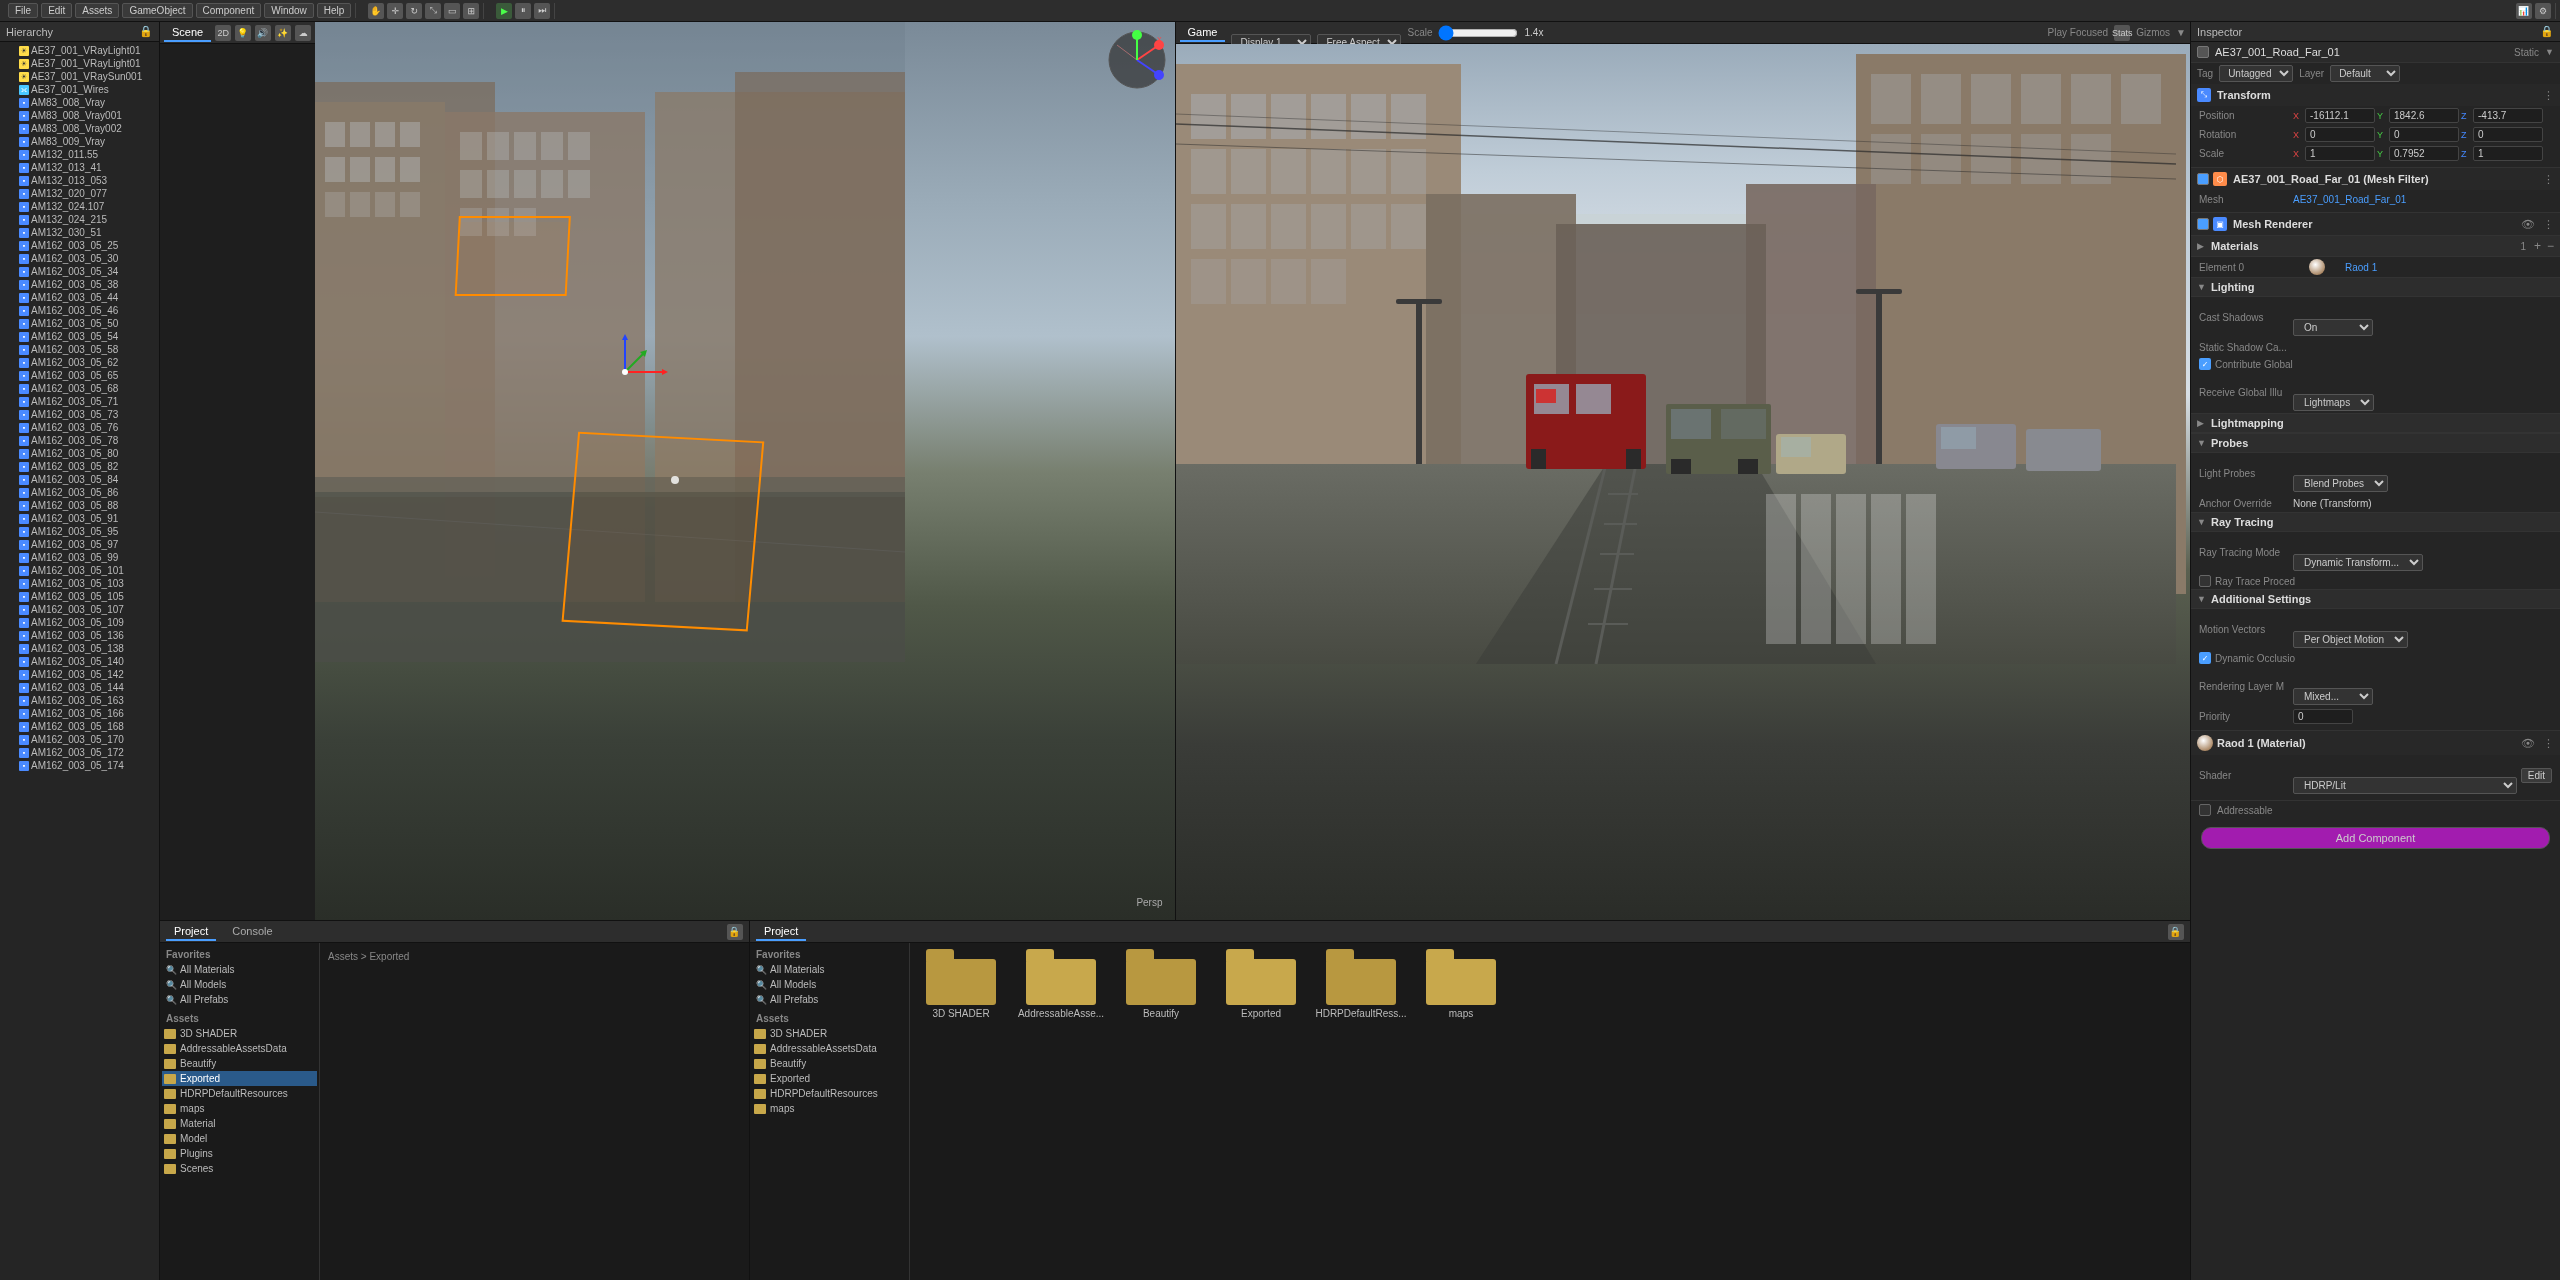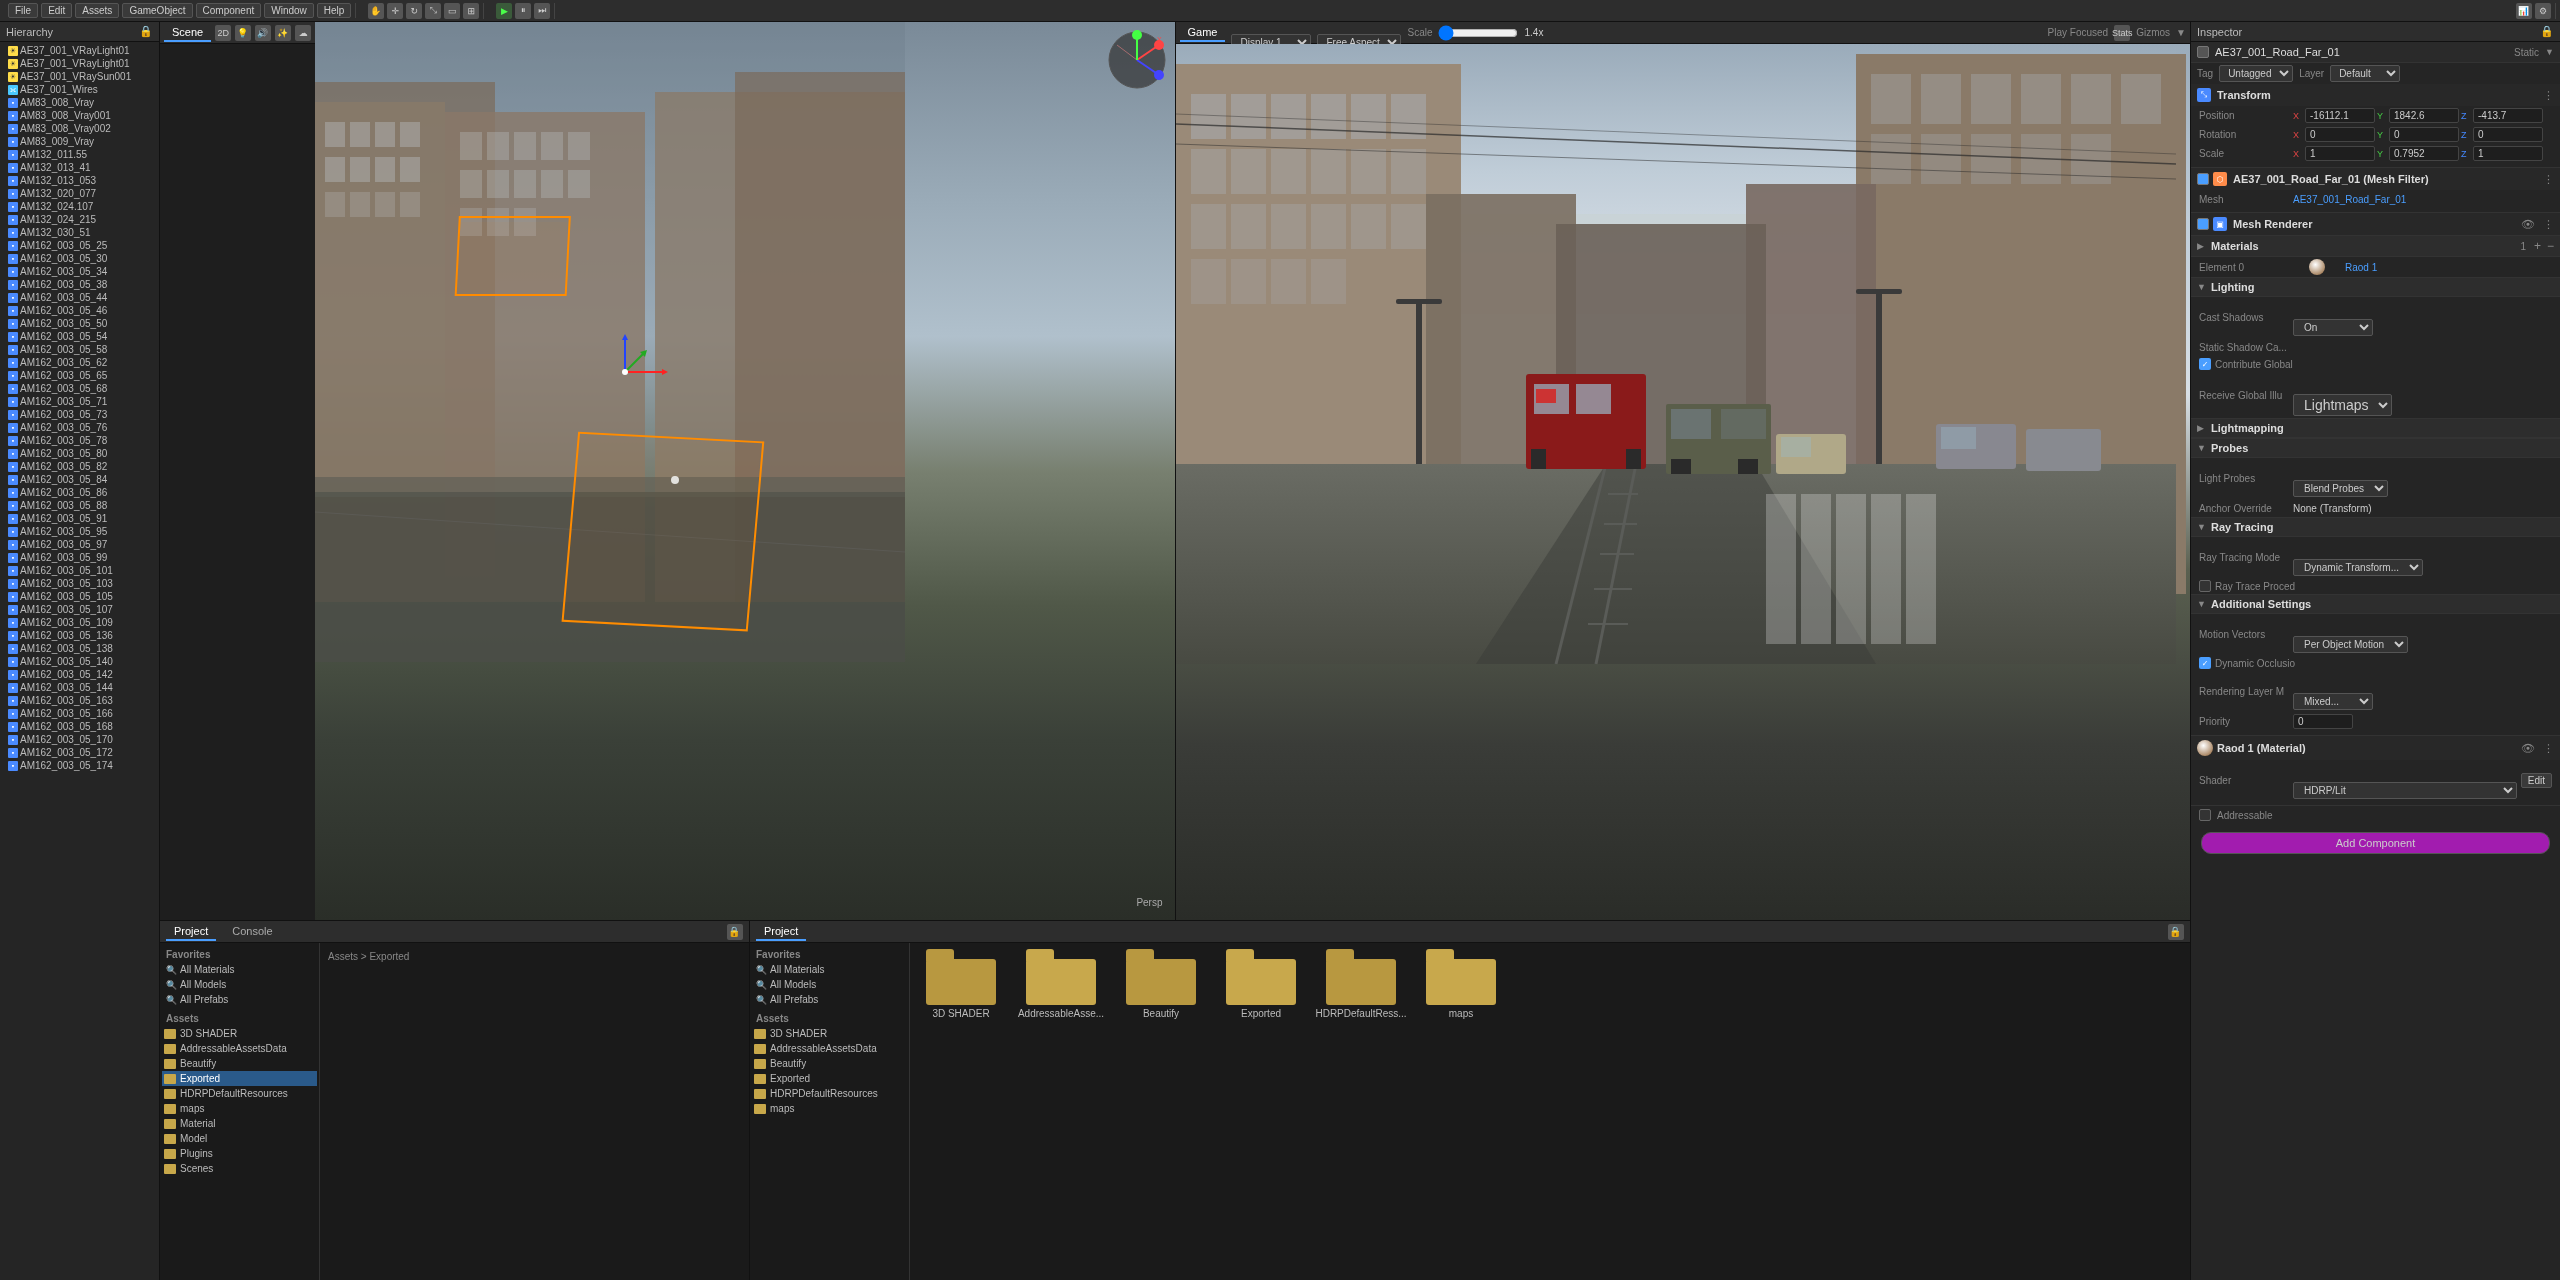--- a/index.html
+++ b/index.html
@@ -83,21 +83,21 @@
       padding: 0 6px;
       border-bottom: 1px solid #111;
       font-size: 11px;
       color: #bbb;
       justify-content: space-between;
     }
     .hierarchy-list {
       flex: 1;
       overflow-y: auto;
       overflow-x: hidden;
-      padding: 2px 4px;
+      padding: 2px 15px;
     }
     .hierarchy-item {
       display: flex;
       align-items: center;
       padding: 1px 4px;
       font-size: 10px;
       color: #bbb;
       cursor: pointer;
       white-space: nowrap;
     }
@@ -1410,21 +1410,21 @@
         </div>
         <div class="insp-row">
           <span class="insp-label">Static Shadow Ca...</span>
         </div>
         <div class="insp-checkbox-row">
           <div class="check-mark">✓</div>
           <span class="insp-label" style="width:auto;">Contribute Global</span>
         </div>
         <div class="insp-row">
           <span class="insp-label">Receive Global Illu</span>
-          <select class="dropdown-field" style="font-size:14px;">
+          <select class="dropdown-field" style="font-size:10px;">
             <option>Lightmaps</option>
           </select>
         </div>
 
         <div class="section-header">
           <span class="section-arrow">▶</span>
           <span class="section-title">Lightmapping</span>
         </div>
 
         <div class="section-header">

